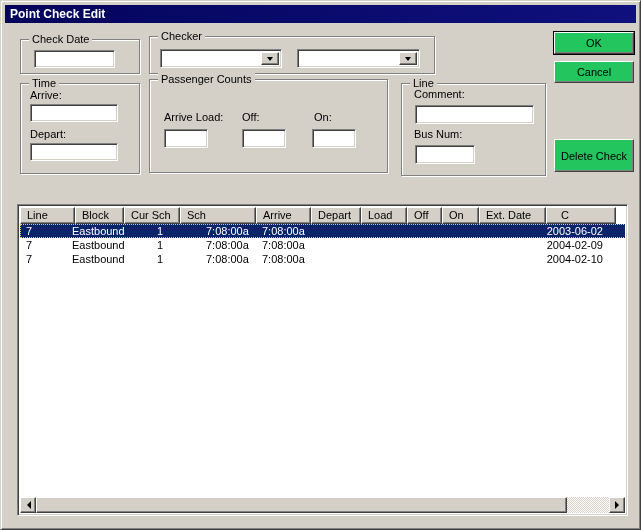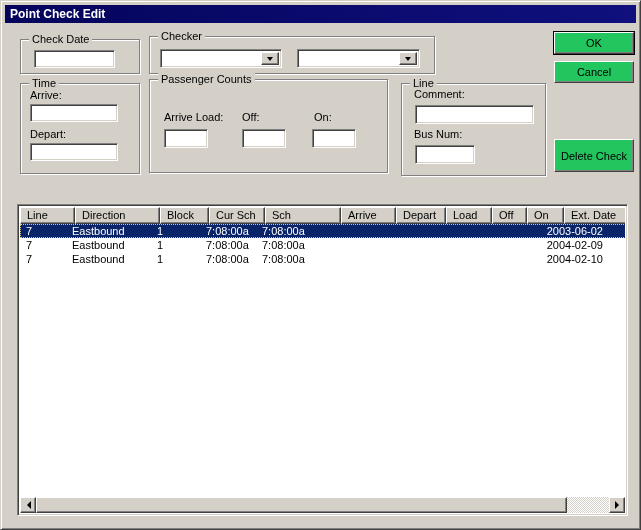--- a/index.html
+++ b/index.html
@@ -154,21 +154,20 @@
   </div>
 
   <div class="btn btn-default" style="left:553px; top:31px; width:80px; height:22px;">OK</div>
   <div class="btn" style="left:553px; top:60px; width:80px; height:22px;">Cancel</div>
   <div class="btn" style="left:553px; top:138px; width:80px; height:33px;">Delete Check</div>
 
   <div class="listview">
     <div class="lv-inner">
       <div class="lv-header" id="lv-header">
           <div class="hcell" style="width: 55px;">Line</div>
-          <div class="hcell" style="width: 85px;">Direction</div>
           <div class="hcell" style="width: 49px;">Block</div>
           <div class="hcell" style="width: 56px;">Cur Sch</div>
           <div class="hcell" style="width: 76px;">Sch</div>
           <div class="hcell" style="width: 55px;">Arrive</div>
           <div class="hcell" style="width: 50px;">Depart</div>
           <div class="hcell" style="width: 46px;">Load</div>
           <div class="hcell" style="width: 35px;">Off</div>
           <div class="hcell" style="width: 37px;">On</div>
           <div class="hcell" style="width: 67px;">Ext. Date</div>
           <div class="hcell" style="width: 70px;">C</div>

